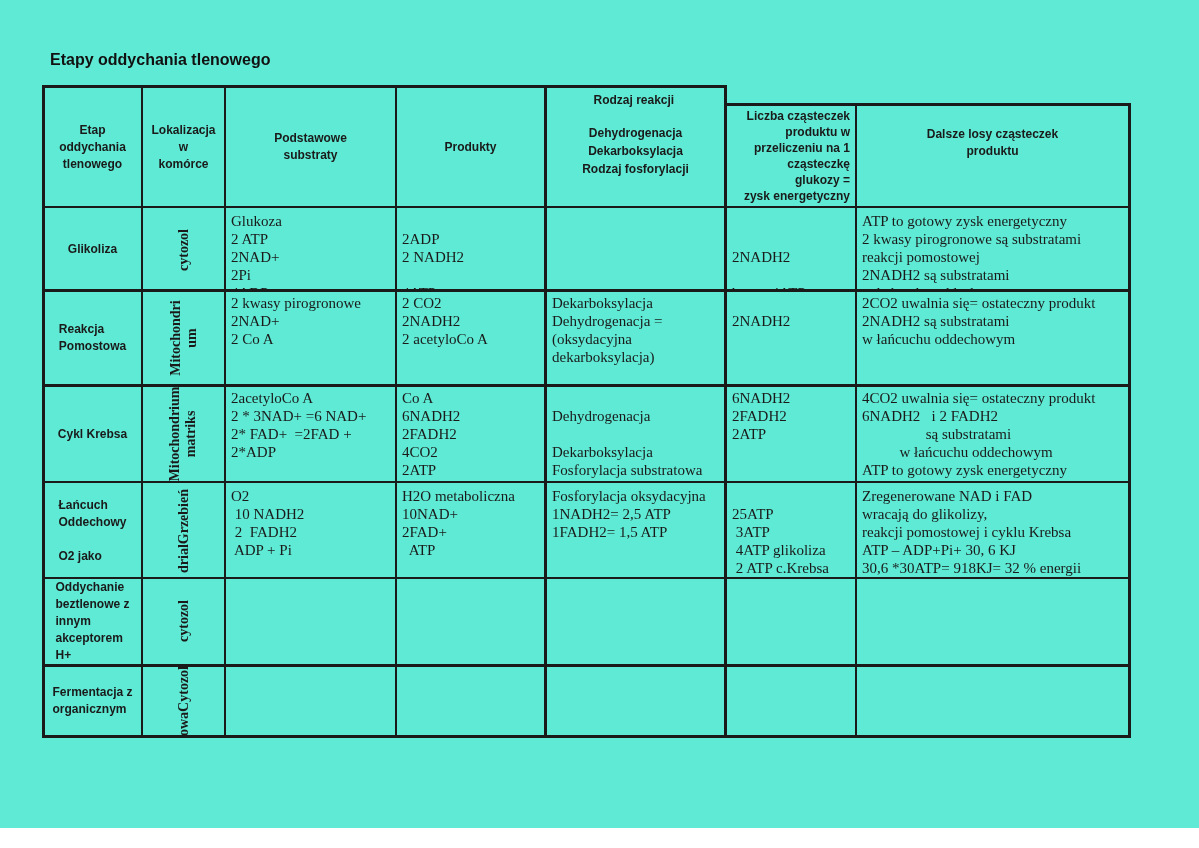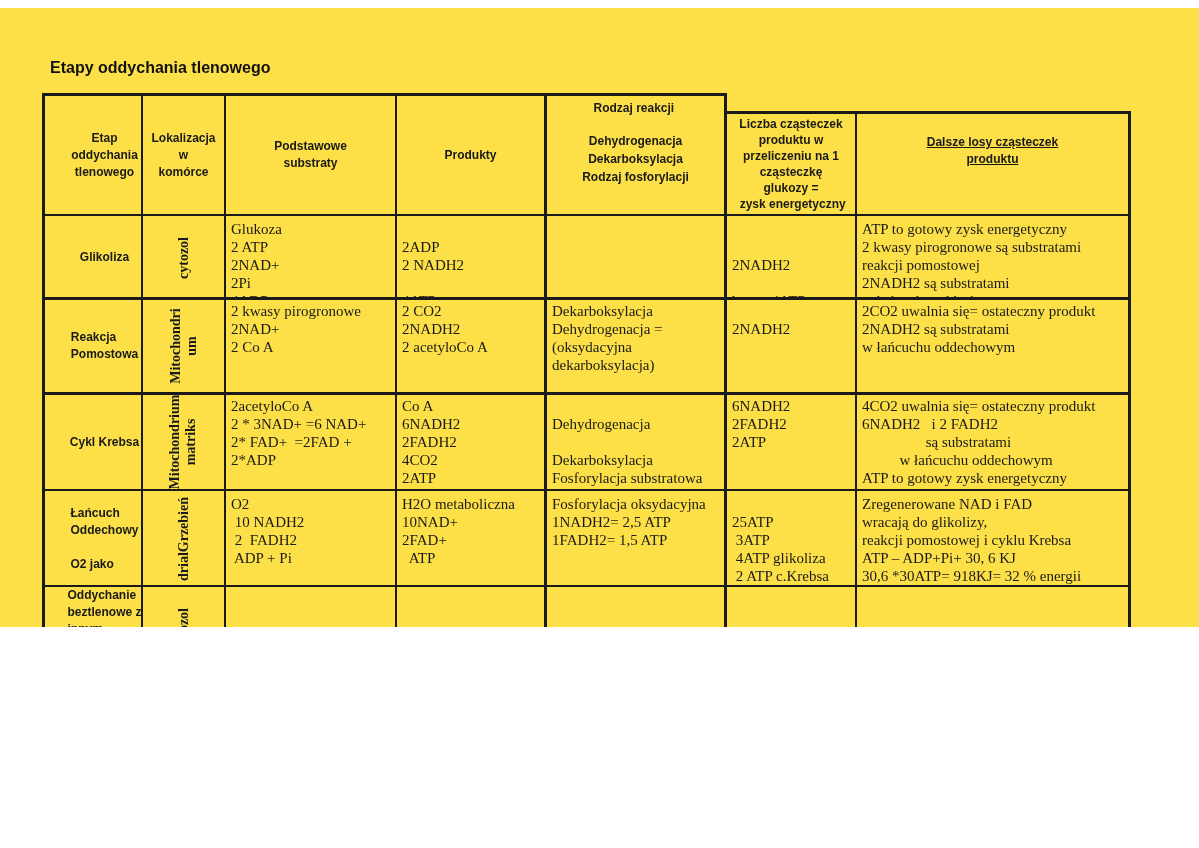--- a/index.html
+++ b/index.html
@@ -1,45 +1,45 @@
 <!DOCTYPE html>
 <html><head>
 <meta charset="utf-8">
 <style>
   html,body{margin:0;padding:0;background:#fff;}
-  #page{position:relative;width:1199px;height:619px;background:#fde047;overflow:hidden;
-        color:#1a1a1a;margin-top:8px;}
+  #page{position:relative;width:1199px;height:828px;background:#5eead4;overflow:hidden;
+        color:#1a1a1a;}
   #grid{position:absolute;left:0;top:0;}
   .title{position:absolute;left:50px;top:50px;
          font:bold 16px/20px "Liberation Sans",sans-serif;color:#111;}
   .cell{position:absolute;box-sizing:border-box;overflow:hidden;}
   
-  .c1{left:56px;width:97px}
+  .c1{left:44px;width:97px}
   .c2{left:143px;width:81px}
   .c3{left:226px;width:169px}
   .c4{left:397px;width:147px}
   .c5{left:547px;width:177px}
   .c6{left:727px;width:128px}
   .c7{left:857px;width:271px}
   
   .rh{top:88px;height:118px}
   .rh67{top:106px;height:100px}
   .r1{top:210px;height:79px}
   .r2{top:292px;height:92px}
   .r3{top:387px;height:94px}
   .r4{top:485px;height:91px}
   .r5{top:580px;height:82px}
   .r6{top:667px;height:68px}
   
   .hdr{font:bold 12px/17px "Liberation Sans",sans-serif;display:flex;align-items:center;
        justify-content:center;text-align:center;white-space:pre;}
   .hdrleft{font:bold 12px/16px "Liberation Sans",sans-serif;white-space:pre;
-       padding:2px 5px;text-align:center;}
+       padding:2px 5px;text-align:right;}
   .hdrtop{font:bold 12px/17px "Liberation Sans",sans-serif;white-space:pre;
-       text-align:center;padding-top:20px;text-decoration:underline;}
+       text-align:center;padding-top:20px;}
   .hdr5{display:flex;flex-direction:column;align-items:center;
        font:bold 12px/18px "Liberation Sans",sans-serif;white-space:pre;
        text-align:center;padding-top:3px;}
   .hdr5 .u{margin-bottom:15px;}
   .stage{font:bold 12px/17px "Liberation Sans",sans-serif;display:flex;align-items:center;
        justify-content:center;white-space:pre;}
   .data{font:15px/18px "Liberation Serif",serif;white-space:pre;padding:2px 5px;}
   .rot{display:flex;align-items:center;justify-content:center;}
   .rot span{transform:rotate(-90deg);font:bold 14px/16px "Liberation Serif",serif;
        text-align:center;white-space:nowrap;}

